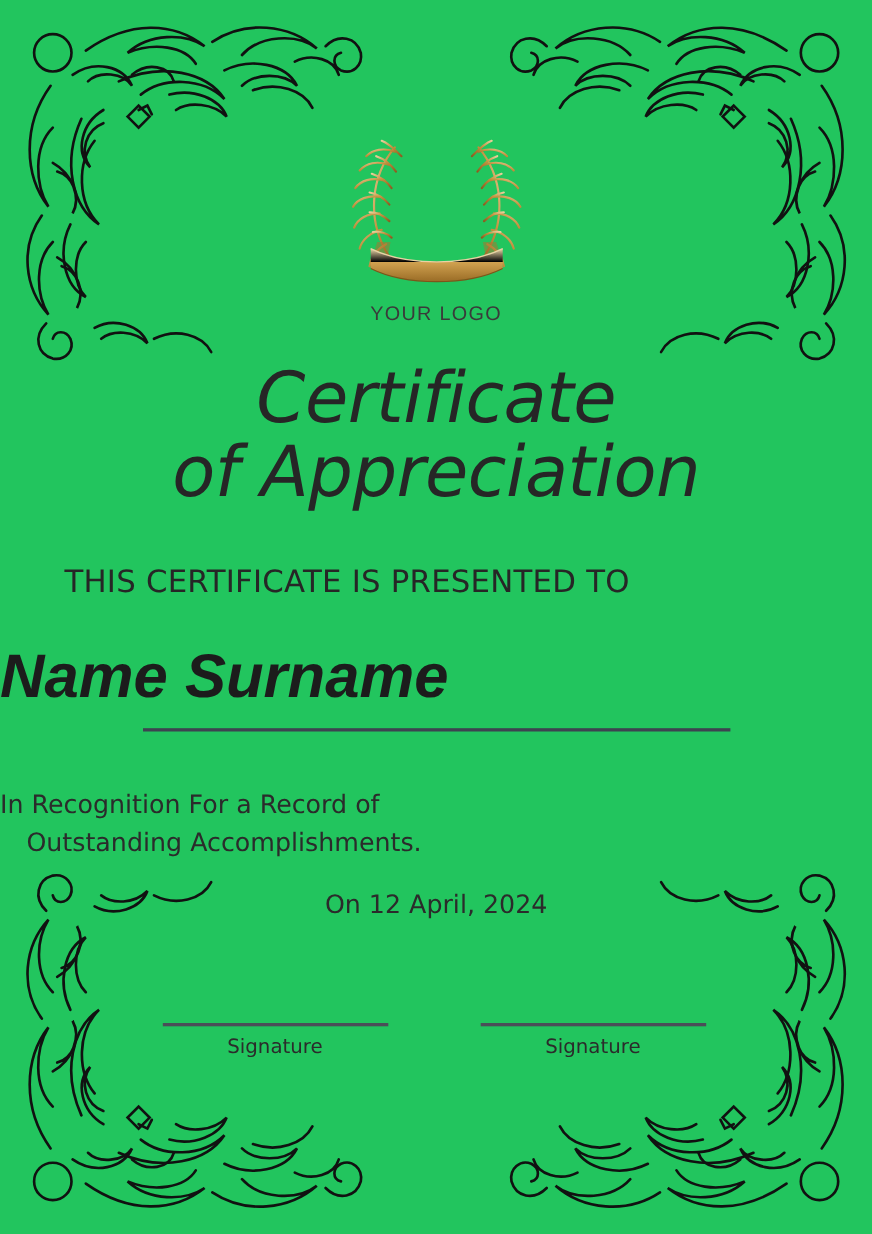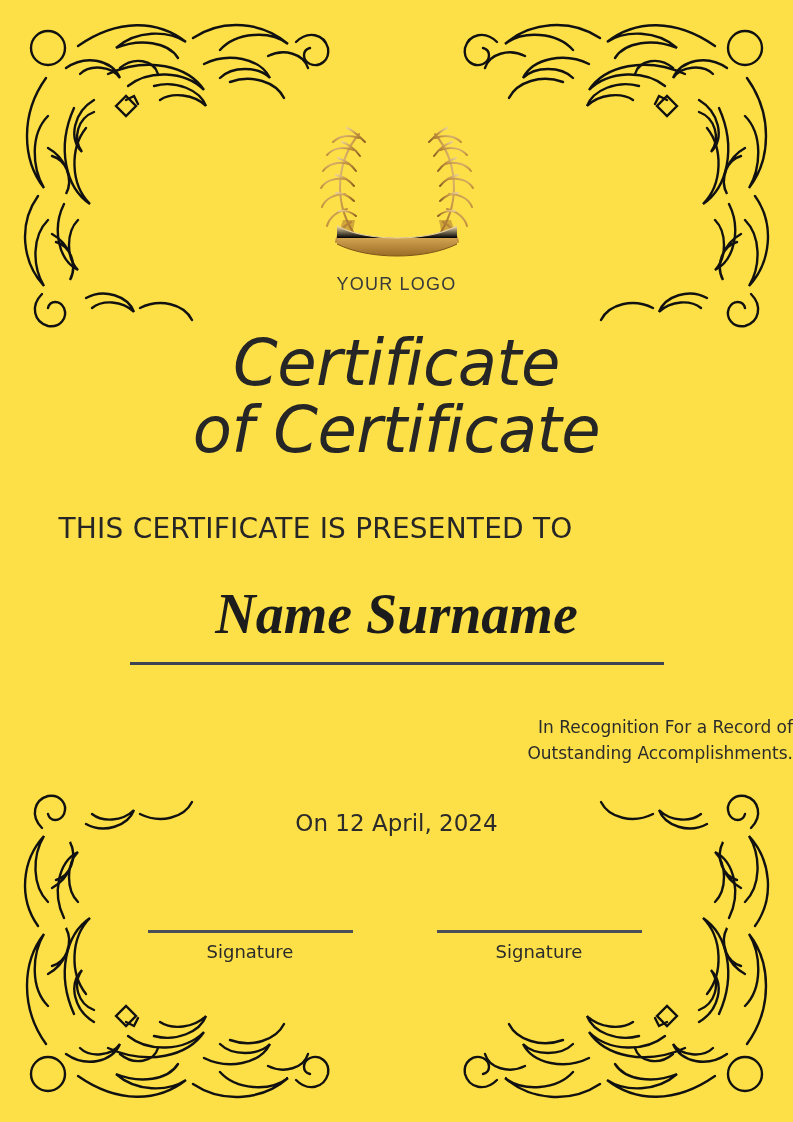--- a/index.html
+++ b/index.html
@@ -12,21 +12,21 @@
     height: 1122px;
     overflow: hidden;
     font-family: "Liberation Sans", sans-serif;
     color: #2b2b2b;
   }
 
   #certificate {
     position: relative;
     width: 793px;
     height: 1122px;
-    background: #fde047;
+    background: #22c55e;
     overflow: hidden;
   }
 
   
   .ornament {
     position: absolute;
     width: 330px;
     height: 330px;
     pointer-events: none;
   }
@@ -91,49 +91,49 @@
     letter-spacing: 0.2px;
     color: #262626;
     font-family: "DejaVu Sans", sans-serif;
   }
 
   .recipient {
     position: absolute;
     top: 582px;
     left: 0;
     width: 793px;
-    text-align: center;
+    text-align: left;
     font-size: 56px;
     font-style: italic;
     font-weight: bold;
     color: #1c1c1c;
-    font-family: Liberation Serif, serif;
+    font-family: Liberation Sans, sans-serif;
   }
 
   .recipient-rule {
     position: absolute;
     top: 662px;
     left: 130px;
     width: 534px;
     height: 3px;
     background: #3d4350;
   }
 
   .body-text {
     position: absolute;
     top: 715px;
     left: 0;
     width: 793px;
-    text-align: right;
-    font-size: 17px;
+    text-align: left;
+    font-size: 23px;
     line-height: 1.5;
     color: #2b2b2b;
     font-family: "DejaVu Sans", sans-serif;
   }
-  .body-text .l2 { display: block; }
+  .body-text .l2 { display: block; margin-left: 24px; }
 
   .date-text {
     position: absolute;
     top: 810px;
     left: 0;
     width: 793px;
     text-align: center;
     font-size: 23px;
     color: #2b2b2b;
     font-family: "DejaVu Sans", sans-serif;
@@ -349,21 +349,21 @@
           <path d="M40 118 C72 134, 128 134, 160 118" fill="none" stroke="#e8d3a4" stroke-width="1.2"></path>
           <path d="M40 136 C72 152, 128 152, 160 136" fill="none" stroke="#7d5519" stroke-width="1"></path>
         </g>
       </svg>
     </div>
     <div class="logo-text">YOUR LOGO</div>
   </div>
 
   <div class="title">
     <span>Certificate</span>
-    <span class="line2">of Certificate</span>
+    <span class="line2">of Appreciation</span>
   </div>
 
   <div class="presented">THIS CERTIFICATE IS PRESENTED TO</div>
 
   <div class="recipient">Name Surname</div>
   <div class="recipient-rule"></div>
 
   <div class="body-text">
     <span>In Recognition For a Record of</span>
     <span class="l2">Outstanding Accomplishments.</span>

